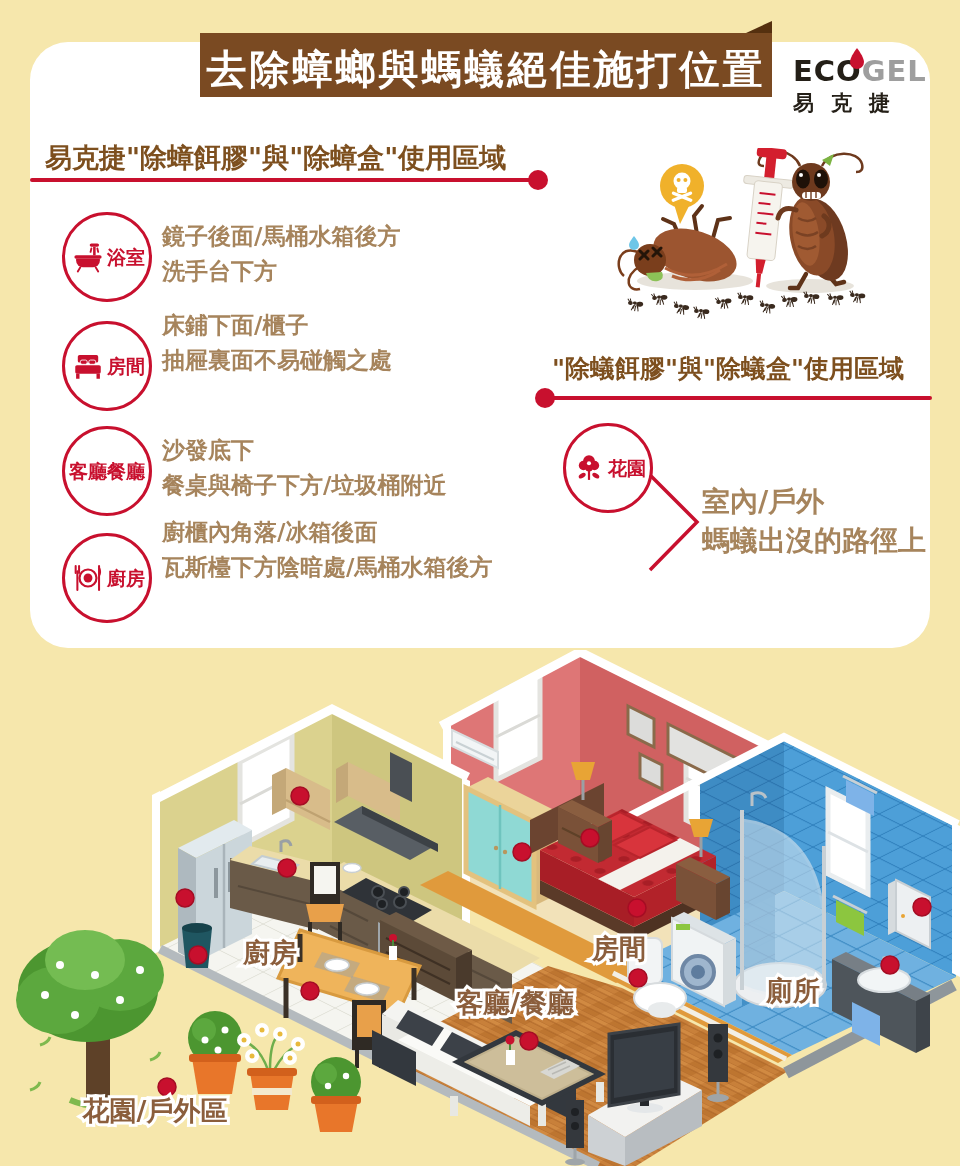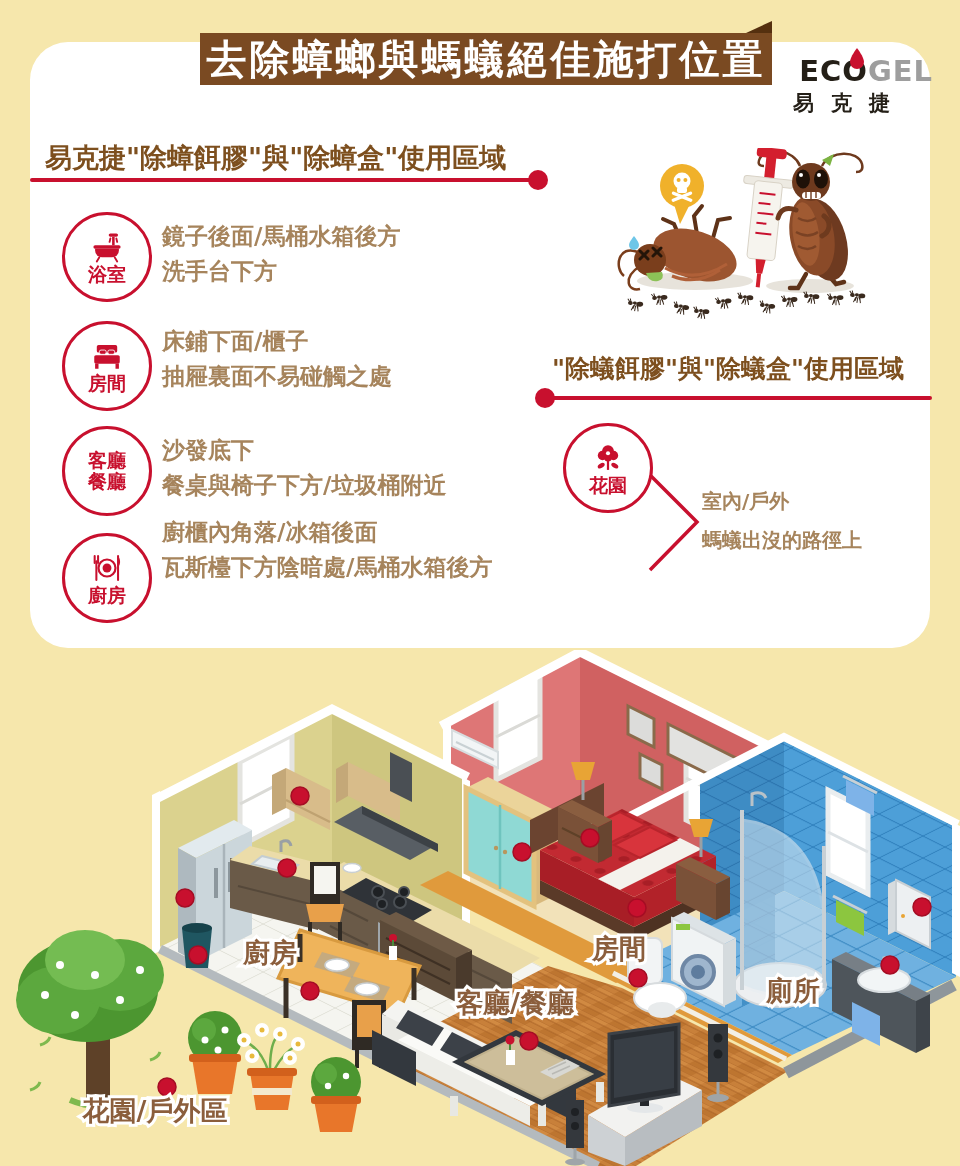--- a/index.html
+++ b/index.html
@@ -1,42 +1,42 @@
 <!DOCTYPE html>
 <html><head>
 <meta charset="utf-8">
 <style>
   html,body{margin:0;padding:0;background:#F6E7AC;}
   body{font-family:"DejaVu Sans","Liberation Sans",sans-serif;}
   #page{position:relative;width:960px;height:1166px;background:#F6E7AC;overflow:hidden;}
   .abs{position:absolute;}
   .card{left:30px;top:42px;width:900px;height:606px;background:#FFFFFF;border-radius:38px;}
-  .banner{left:200px;top:33px;width:572px;height:52px;background:#7A4A22;display:flex;align-items:center;justify-content:center;}
+  .banner{left:200px;top:33px;width:572px;height:64px;background:#7A4A22;display:flex;align-items:flex-end;justify-content:center;}
   .banner span{color:#FFFFFF;font-size:40px;font-weight:700;letter-spacing:3px;white-space:nowrap;}
   .banner-fold{left:746px;top:21px;width:0;height:0;border-left:26px solid transparent;border-bottom:12px solid #55300F;}
   .logo{left:793px;top:56px;width:140px;text-align:left;}
-  .logo-en{font-size:29px;font-weight:800;color:#241F17;letter-spacing:1px;line-height:30px;position:relative;white-space:nowrap;text-align:right;}
+  .logo-en{font-size:29px;font-weight:800;color:#241F17;letter-spacing:1px;line-height:30px;position:relative;white-space:nowrap;}
   .logo-en .gel{color:#9E9E9E;font-weight:700;}
   .logo-en svg{position:absolute;left:56px;top:-8px;}
   .logo-zh{font-size:21px;font-weight:800;color:#241F17;letter-spacing:17px;margin-top:3px;white-space:nowrap;}
   .hdr{font-weight:700;color:#7D4F1E;white-space:nowrap;}
   .hdr-left{left:45px;top:140px;font-size:27px;}
   .hdr-right{left:552px;top:352px;font-size:25px;}
   .rule{height:4px;background:#C8102E;border-radius:2px;}
   .rule .dot{position:absolute;top:-8px;width:20px;height:20px;border-radius:50%;background:#C8102E;}
   .rule-left{left:30px;top:178px;width:508px;}
   .rule-left .dot{right:-10px;}
   .rule-right{left:545px;top:396px;width:387px;}
   .rule-right .dot{left:-10px;}
   .room-badge{width:90px;height:90px;border:3.5px solid #C8102E;border-radius:50%;background:#FFF;
-    display:flex;flex-direction:column;align-items:center;justify-content:center;box-sizing:border-box;}
+    display:flex;flex-direction:row;align-items:center;justify-content:center;box-sizing:border-box;}
   .badge-label{color:#C8102E;font-size:19px;font-weight:800;line-height:21px;text-align:center;white-space:nowrap;}
   .badge-icon{width:38px;height:34px;}
   .item-text{color:#A6845C;font-size:23px;font-weight:700;line-height:35px;white-space:nowrap;}
-  .note-text{color:#A6845C;font-size:20px;font-weight:700;line-height:39px;white-space:nowrap;}
+  .note-text{color:#A6845C;font-size:28px;font-weight:700;line-height:39px;white-space:nowrap;}
   svg text.houselabel{font-size:27px;font-weight:700;fill:#8B5E3C;stroke:#FFFFFF;stroke-width:6px;paint-order:stroke;
     font-family:"DejaVu Sans","Liberation Sans",sans-serif;text-anchor:middle;}
 </style>
 </head>
 <body>
 
 <div id="page">
 
   <div class="abs card"></div>
 
@@ -85,21 +85,21 @@
         <rect x="8" y="7" width="24" height="9" rx="2"></rect>
         <rect x="11" y="13" width="8" height="5" rx="2" stroke="#FFF" stroke-width="1"></rect>
         <rect x="21" y="13" width="8" height="5" rx="2" stroke="#FFF" stroke-width="1"></rect>
         <rect x="5" y="19" width="30" height="10" rx="2"></rect>
         <rect x="6" y="29" width="4" height="6"></rect>
           <rect x="30" y="29" width="4" height="6"></rect>
       </g>
     </svg>
     <div class="badge-label">房間</div>
   </div>
-  <div class="abs item-text" style="left:162px;top:324px">
+  <div class="abs item-text" style="left:162px;top:308px">
     <div>床鋪下面/櫃子</div>
     <div>抽屜裏面不易碰觸之處</div>
   </div>
 
   <div class="abs item-text" style="left:162px;top:433px">
     <div>沙發底下</div>
     <div>餐桌與椅子下方/垃圾桶附近</div>
   </div>
   <div class="abs room-badge" style="left:62px;top:426px">
     <div class="badge-label">客廳</div>

